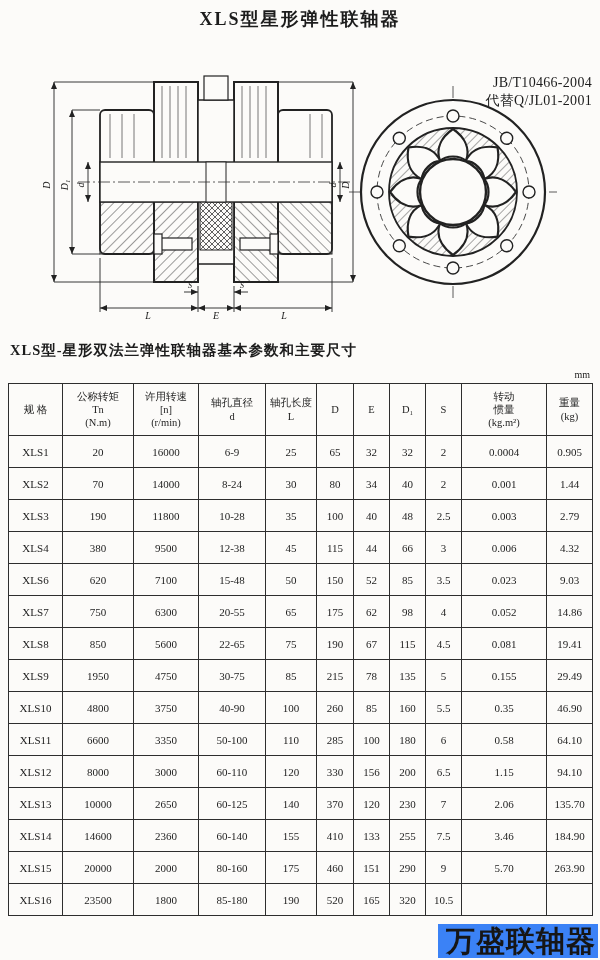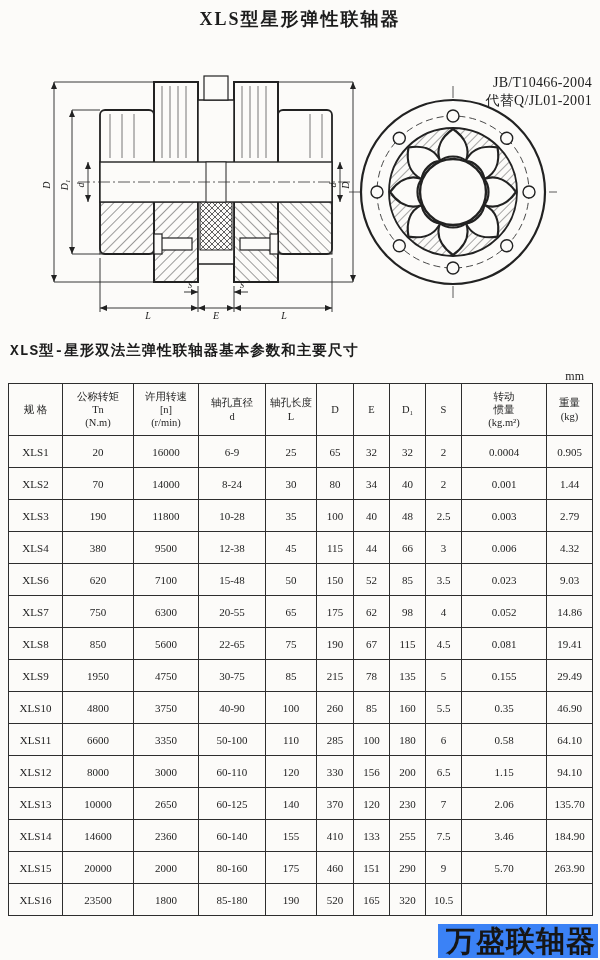--- a/index.html
+++ b/index.html
@@ -12,22 +12,22 @@
   .standards { position:absolute; top:36px; right:8px; text-align:right;
     font-size:14px; line-height:1.25; letter-spacing:0.3px;margin-top:38px; }
 
   .section-view { position:absolute; left:38px; top:70px; }
   .front-view { position:absolute; left:348px; top:84px; }
   svg { display:block; }
   .dimtext { font-size:10px; font-style:italic; font-family:"Liberation Serif",serif; fill:#222; }
   .dimtext-sm { font-size:8px; font-style:italic; fill:#222; }
 
   .table-title { position:absolute; top:341px; left:10px; font-size:14.5px;
-    font-weight:bold; letter-spacing:1px;font-family:Liberation Mono, monospace; }
-  .unit-note { position:absolute; top:369px; right:16px; font-size:12px; }
+    font-weight:bold; letter-spacing:1px; }
+  .unit-note { position:absolute; top:369px; right:10px; font-size:10px; }
 
   table.spec { position:absolute; top:383px; left:8px; width:584px;
     border-collapse:collapse; table-layout:fixed; background:transparent; }
   table.spec th, table.spec td { border:1px solid #2e2e2e; text-align:center;
     vertical-align:middle; font-size:11px; color:#1d1d1d; padding:0 1px; }
   table.spec th { font-weight:normal; white-space:pre-line; height:52px;
     line-height:1.25; font-size:10.5px; }
   table.spec td { height:32px; }
   table.spec { border:1.5px solid #222; }
 

